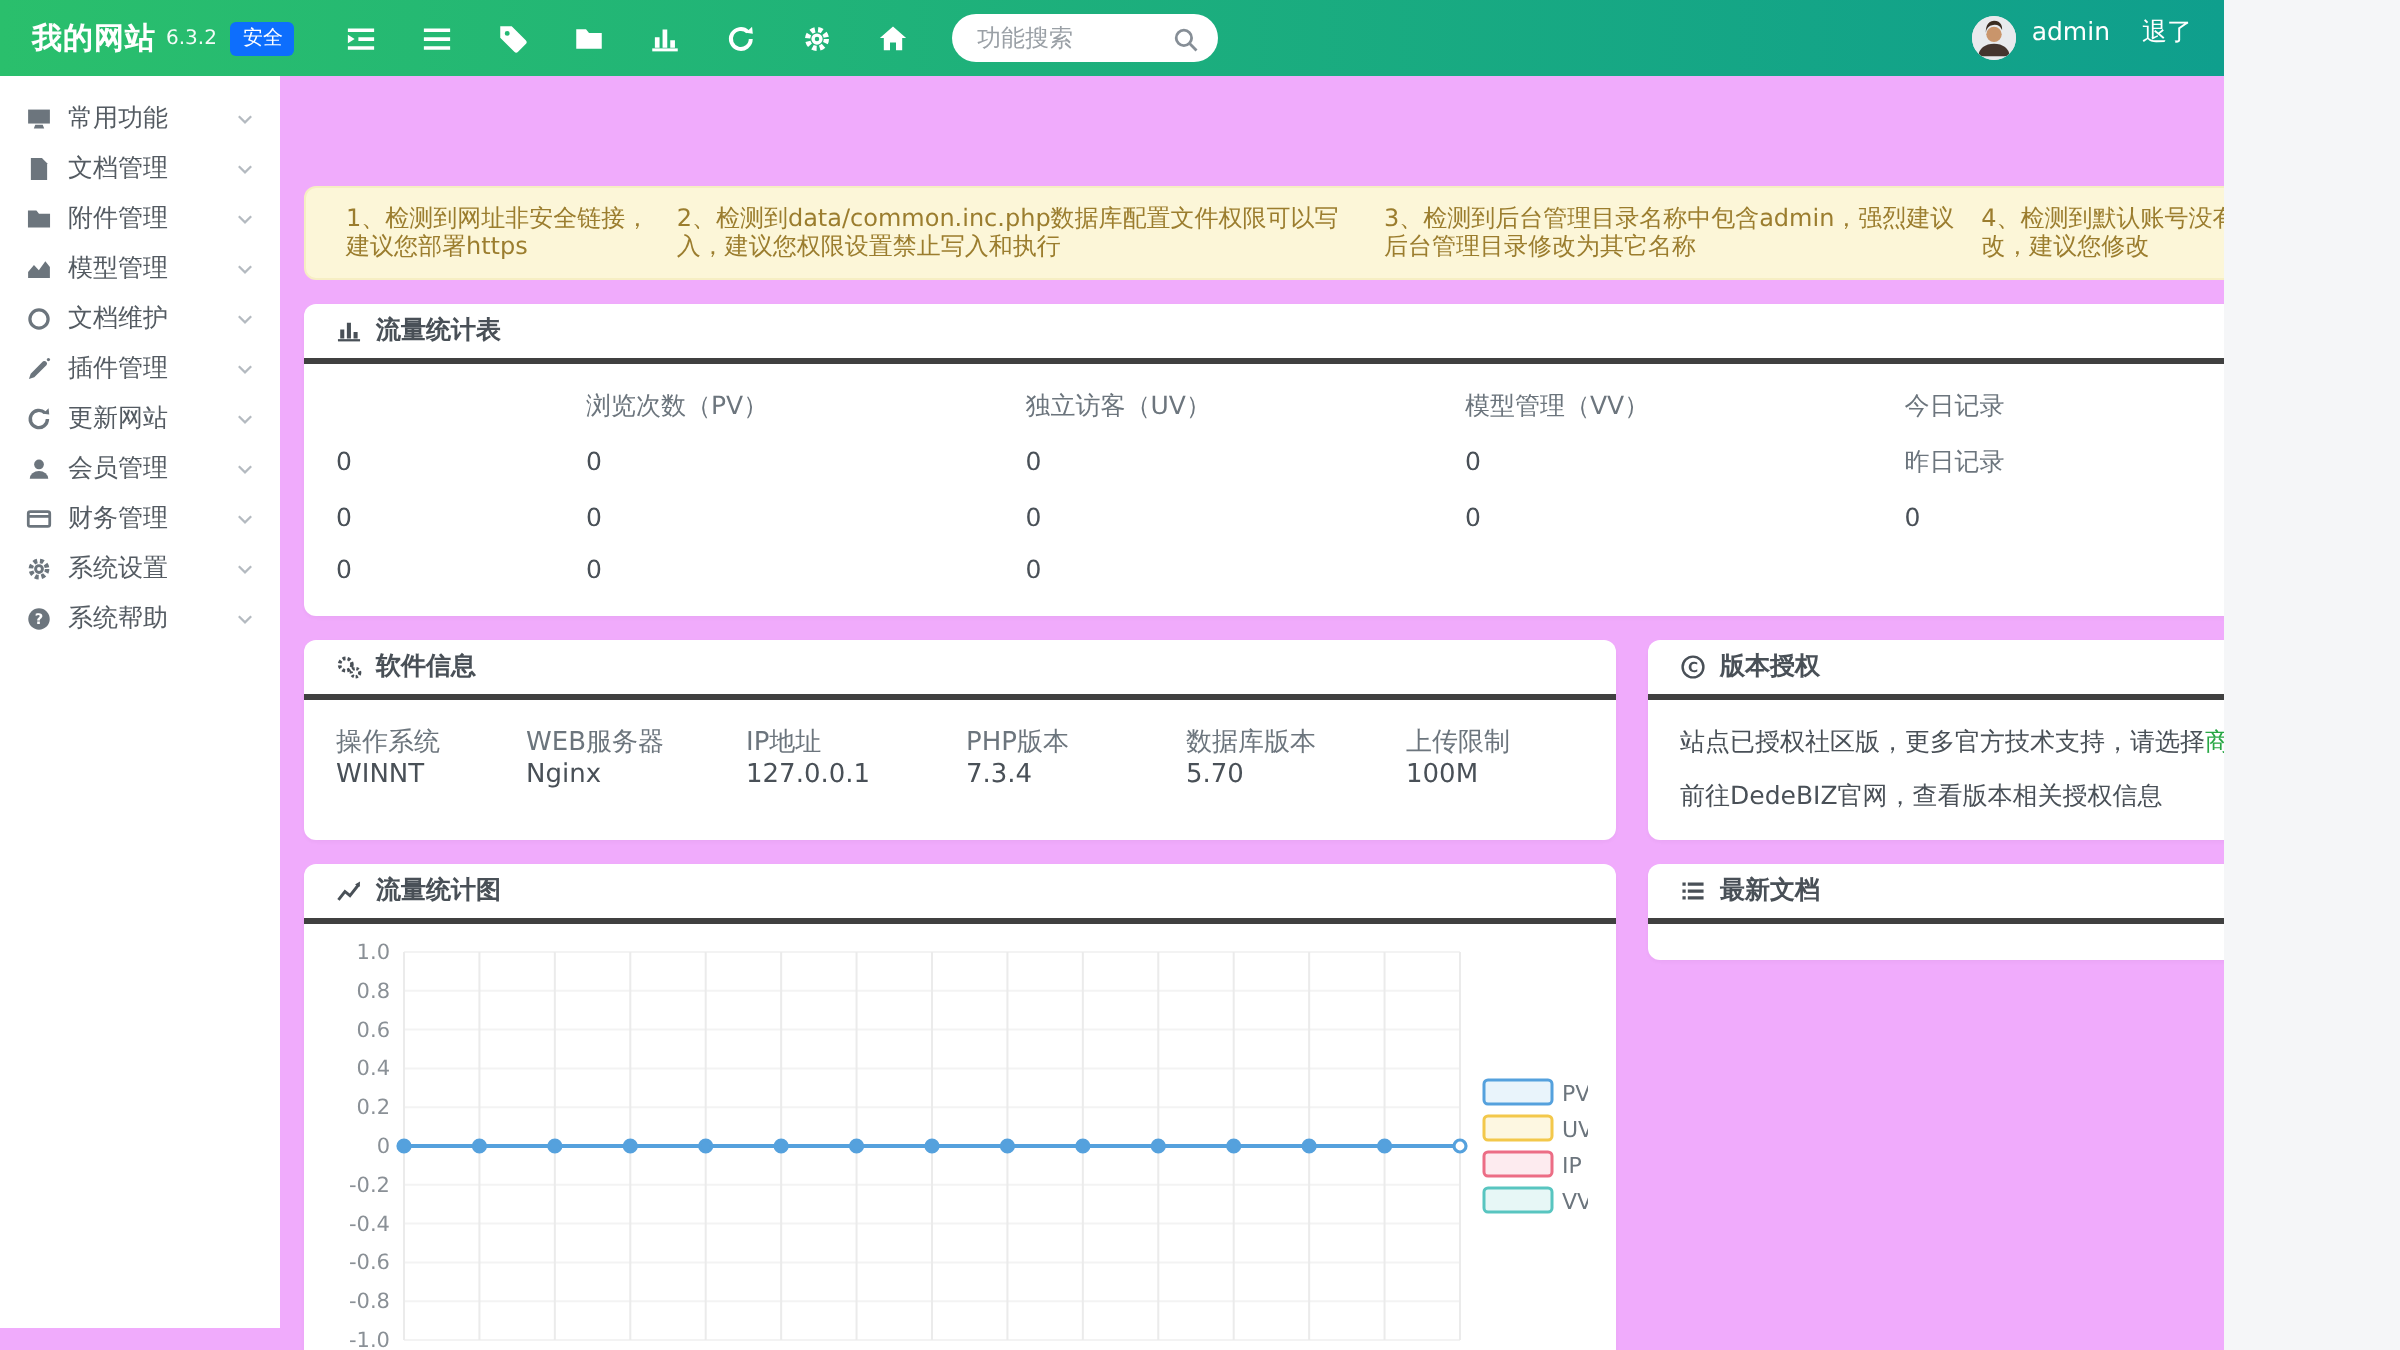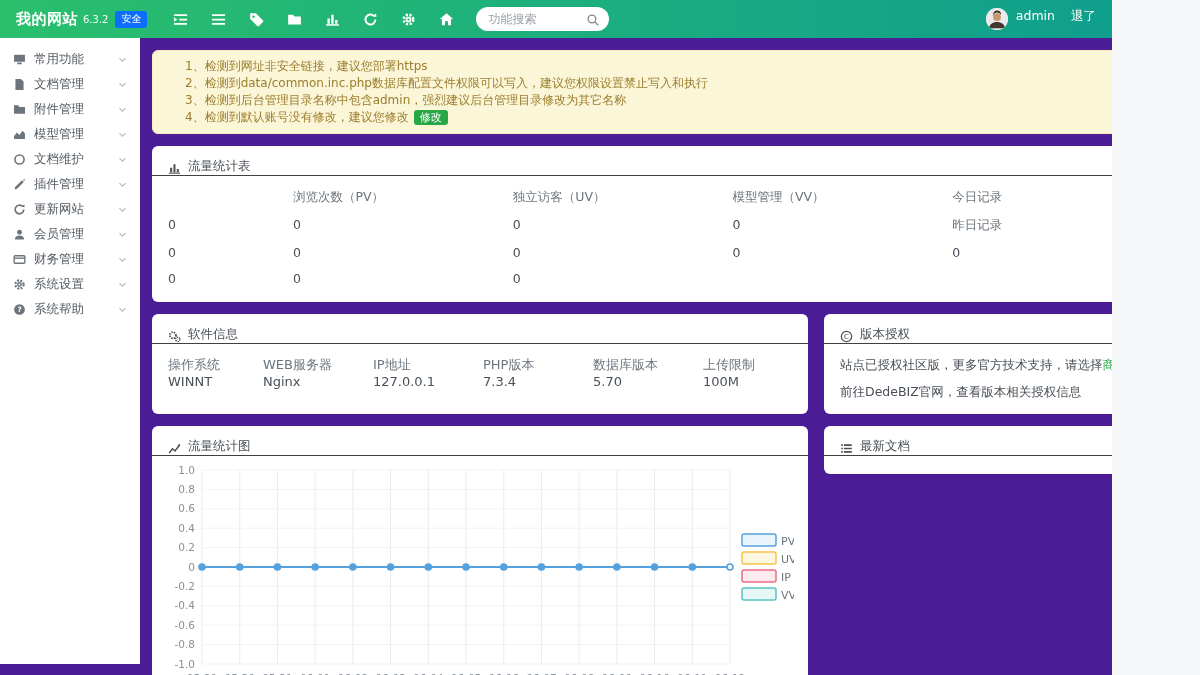--- a/index.html
+++ b/index.html
@@ -1,17 +1,17 @@
 <!DOCTYPE html>
 <html><head>
 <meta charset="utf-8">
 <style>
   * { margin:0; padding:0; box-sizing:border-box; }
   body { font-family:"DejaVu Sans","Liberation Sans",sans-serif; background:#f5f6f8; }
-  .app { width:1112px; height:675px; position:relative; overflow:hidden; background:#4c1d95; }
+  .app { width:1112px; height:675px; position:relative; overflow:hidden; background:#f0abfc; }
 
   
   .topbar { height:38px; display:flex; align-items:center; padding:0 16px;
     background:linear-gradient(to right,#2abf6c,#0f9f8d); color:#fff; }
   .brand { font-weight:bold; font-size:15px; letter-spacing:.5px; }
   .ver { font-size:10px; margin-left:5px; opacity:.95; }
   .badge-safe { background:#0d6efd; color:#fff; font-size:10px; padding:1.5px 6px; border-radius:3px; margin-left:7px; }
   .hicons { display:flex; align-items:center; gap:23px; margin-left:26px; }
   .hicon { width:15px; height:15px; display:inline-flex; cursor:pointer; color:#fff; }
   .hicon svg { width:100%; height:100%; }
@@ -31,29 +31,29 @@
     font-size:12.5px; color:#545b62; cursor:pointer; }
   .sicon { width:13px; height:13px; color:#6c757d; display:inline-flex; flex:none; }
   .sicon svg { width:100%; height:100%; }
   .chev { margin-left:auto; color:#b4bac0; display:inline-flex; }
 
   
   .content { position:absolute; left:140px; top:38px; right:0; bottom:0; padding:12px;
     display:grid; grid-template-columns:656px 364px; column-gap:16px; row-gap:12px; align-content:start; }
   .span2 { grid-column:1 / 3; }
 
-  .alert { background:#fcf6d8; border:1px solid #f6eec3; border-radius:6px; padding:8px 32px;
-    font-size:12px; color:#9b7d2e; display:flex; flex-direction:column; gap:2.5px; line-height:1.2; }
+  .alert { background:#fcf6d8; border:1px solid #f6eec3; border-radius:6px; padding:8px 20px;
+    font-size:12px; color:#9b7d2e; display:flex; gap:2.5px; line-height:1.2;margin-top:43px; }
   .alert-line { display:flex; align-items:center; }
   .badge-fix { background:#28a745; color:#fff; font-size:11px; padding:1px 6px; border-radius:3px;
     margin-left:5px; cursor:pointer; }
 
   .card { background:#fff; border-radius:6px; box-shadow:0 1px 2px rgba(0,0,0,.03); }
-  .card-head { display:flex; align-items:flex-end; gap:7px; height:30px; padding:0 16px;
-    font-size:12.5px; color:#495057; border-bottom:1px solid #404040; }
+  .card-head { display:flex; align-items:center; gap:7px; height:30px; padding:0 16px;
+    font-size:12.5px; color:#495057; border-bottom:3px solid #404040;font-weight:bold; }
   .cicon { width:13px; height:13px; color:#495057; display:inline-flex; }
   .cicon svg { width:100%; height:100%; }
   .head-link { margin-left:auto; color:#6c757d; font-size:12px; cursor:pointer; }
 
   .traffic-grid { display:grid; grid-template-columns:125px repeat(4,1fr); padding:8px 16px 10px;
     font-size:12.5px; }
   .traffic-grid > span { padding:5.5px 0; }
   .t-colhead { color:#6c757d; }
   .t-rowlabel { color:#6c757d; }
   .t-val { color:#495057; }

